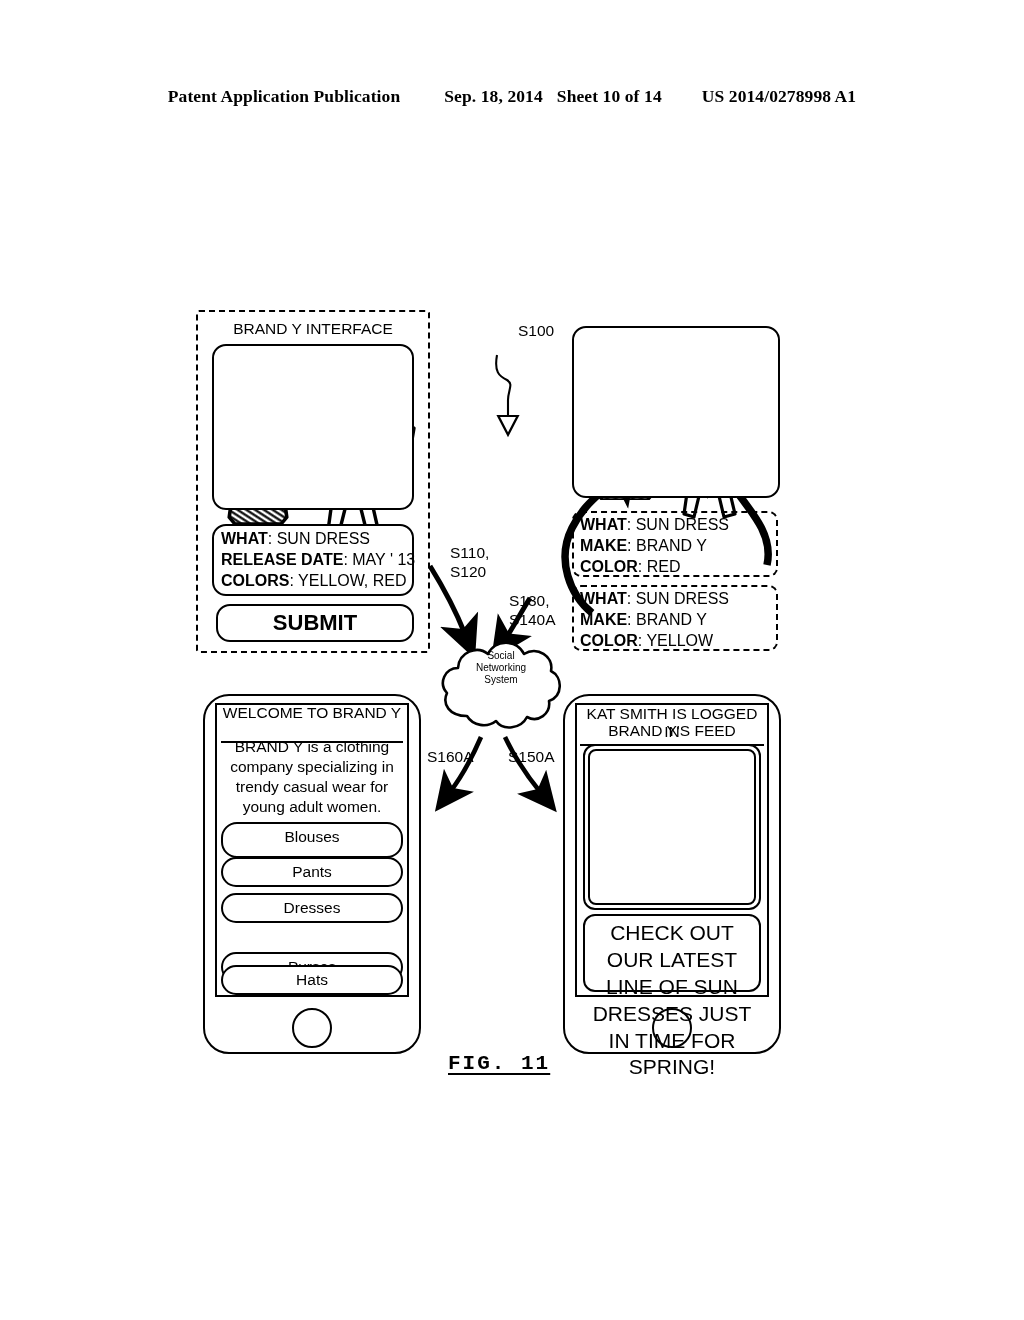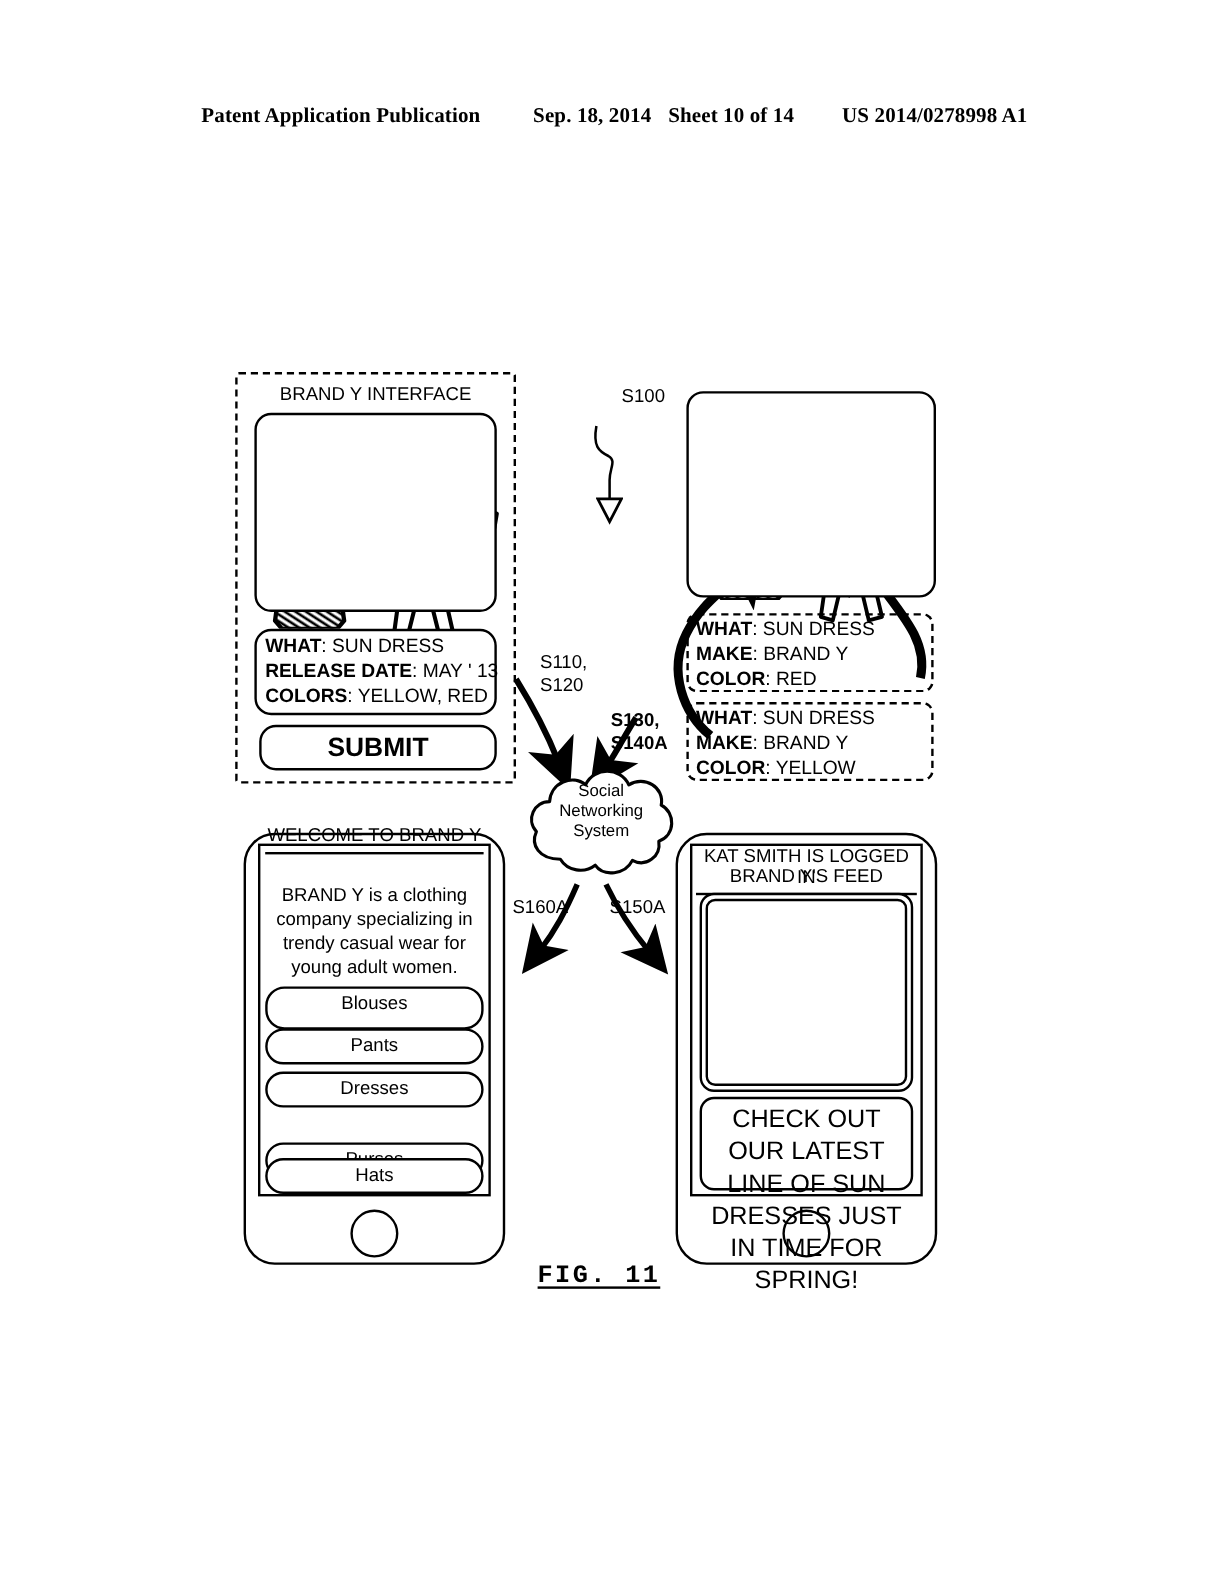--- a/index.html
+++ b/index.html
@@ -170,34 +170,34 @@
     <div style="font-size:22px;font-weight:bold;text-align:center;line-height:34px;">SUBMIT</div>
   </div>
 
   <div class="lbl" style="left:478px;top:322px;margin-left:40px;">S100</div>
 
   <div class="lbl" style="left:450px;top:544px;">
     <div>S110,</div>
     <div>S120</div>
   </div>
 
-  <div class="lbl" style="left:509px;top:592px;font-weight:bold;">
+  <div class="lbl" style="left:509px;top:592px;">
     <div>S130,</div>
     <div>S140A</div>
   </div>
 
   <div class="lbl" style="left:427px;top:748px;">S160A</div>
   <div class="lbl" style="left:508px;top:748px;">S150A</div>
 
   <svg style="left:437px;top:628px;width:128px;height:110px;" viewBox="0 0 128 110">
     <path d="M30 88 C12 88 5 76 10 65 C1 55 8 40 21 40 C22 24 40 17 51 26
              C58 11 80 11 87 26 C100 18 117 28 114 43 C126 49 126 68 112 73
              C114 86 101 95 90 89 C84 101 66 103 59 93 C50 100 36 98 30 88 Z" fill="#fff" stroke="#000" stroke-width="2.6" stroke-linejoin="round"></path>
   </svg>
-  <div class="ctr" style="left:437px;top:650px;width:128px;font-size:14px;line-height:1.22;">
+  <div class="ctr" style="left:437px;top:650px;width:128px;font-size:10px;line-height:1.22;">
     <div>Social</div>
     <div>Networking</div>
     <div>System</div>
   </div>
 
   <div class="rbox" style="left:572px;top:326px;width:208px;height:172px;"></div>
 
   <div class="dashbox" style="left:572px;top:511px;width:206px;height:66px;border-radius:9px;"></div>
   <div style="position:absolute;left:580px;top:515px;width:196px;">
     <div class="kv">
@@ -220,21 +220,21 @@
       <b>MAKE</b><span>: </span><span>BRAND Y</span>
     </div>
     <div class="kv">
       <b>COLOR</b><span>: </span><span>YELLOW</span>
     </div>
   </div>
 
   <div class="phone" style="left:203px;top:694px;width:218px;height:360px;"></div>
   <div class="sqbox" style="left:215px;top:703px;width:194px;height:294px;"></div>
 
-  <div class="ctr uline" style="left:221px;top:688px;width:182px;font-size:15.5px;padding-bottom:4px;">WELCOME TO BRAND Y</div>
+  <div class="ctr uline" style="left:221px;top:704px;width:182px;font-size:15.5px;padding-bottom:19px;">WELCOME TO BRAND Y</div>
 
   <div class="ctr" style="left:227px;top:737px;width:170px;font-size:15.5px;line-height:1.30;">BRAND Y is a clothing company specializing in trendy casual wear for young adult women.</div>
 
   <div class="pill" style="left:221px;top:822px;width:182px;height:36px;line-height:26px;">
     <span>Blouses</span>
   </div>
   <div class="pill" style="left:221px;top:893px;width:182px;height:30px;line-height:26px;">
     <span>Dresses</span>
   </div>
   <div class="pill" style="left:221px;top:857px;width:182px;height:30px;line-height:26px;">

